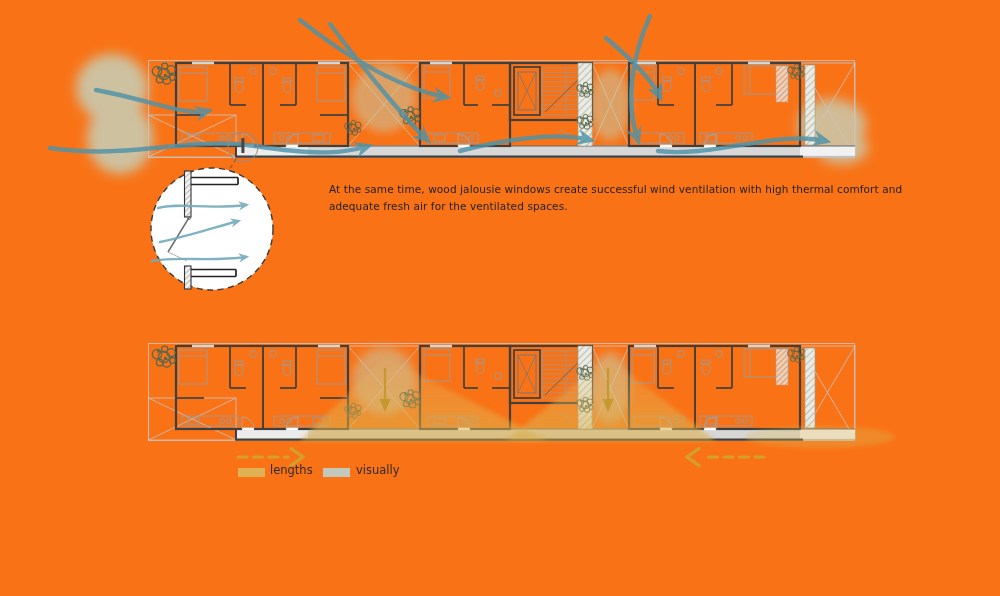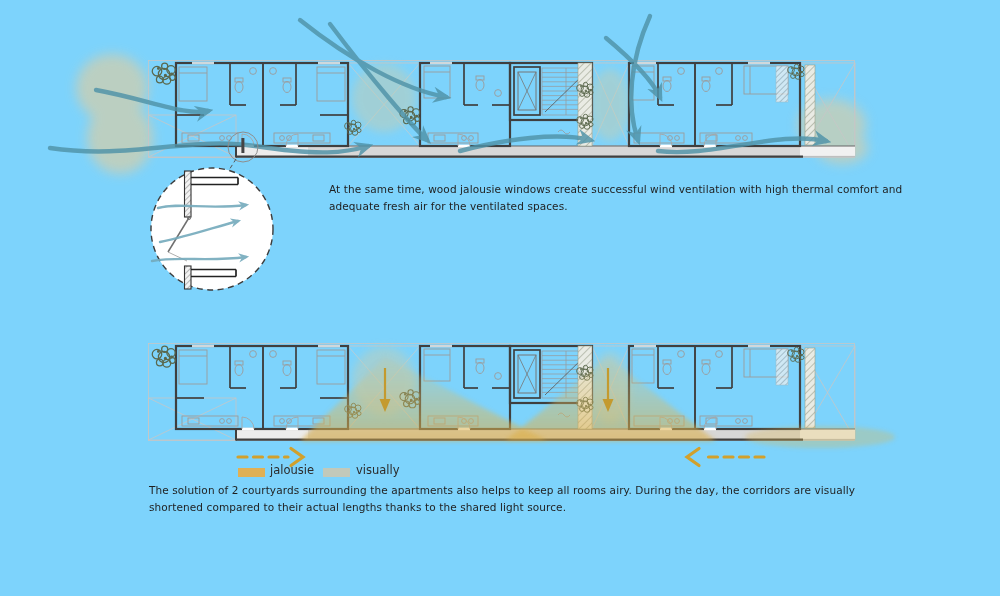--- a/index.html
+++ b/index.html
@@ -1,16 +1,16 @@
 <!DOCTYPE html>
 <html><head>
 <meta charset="utf-8">
 <style>
   html,body{margin:0;padding:0;background:#fff;}
-  #stage{position:relative;width:1000px;height:596px;background:#7dd3fc;overflow:hidden;
+  #stage{position:relative;width:1000px;height:596px;background:#f97316;overflow:hidden;
          font-family:"DejaVu Sans",sans-serif;}
   #plansvg{position:absolute;left:0;top:0;}
   .caption{position:absolute;color:#1f1f1f;font-size:10.5px;line-height:17px;letter-spacing:0.1px;}
   .cap-top{left:329px;top:181px;width:580px;}
   .cap-bottom{left:149px;top:482px;width:720px;}
   .legend-swatch{position:absolute;height:9px;width:27px;}
   .sw-sun{left:238px;top:468px;background:#e0b054;}
   .sw-green{left:323px;top:468px;background:#c2c9ba;}
   .legend-label{position:absolute;top:463px;color:#2b2b2b;font-size:11.5px;}
   .ll-sun{left:270px;}
@@ -335,18 +335,17 @@
     <g stroke="#d2a02b" fill="none" stroke-linecap="round">
       <line x1="764" y1="457" x2="702" y2="457" stroke-width="3.2" stroke-dasharray="9,6.5"></line>
       <polyline points="699,448.5 687,457 699,465.5" stroke-width="3.2"></polyline>
     </g>
   </g>
 </svg>
 
   <div class="caption cap-top">At the same time, wood jalousie windows create successful wind ventilation with high thermal comfort and adequate fresh air for the ventilated spaces.</div>
 
   <div class="legend-swatch sw-sun"></div>
-  <div class="legend-label ll-sun">jalousie</div>
+  <div class="legend-label ll-sun">lengths</div>
   <div class="legend-swatch sw-green"></div>
   <div class="legend-label ll-green">visually</div>
 
-  <div class="caption cap-bottom">The solution of 2 courtyards surrounding the apartments also helps to keep all rooms airy. During the day, the corridors are visually shortened compared to their actual lengths thanks to the shared light source.</div>
 </div>
 
 </body></html>

